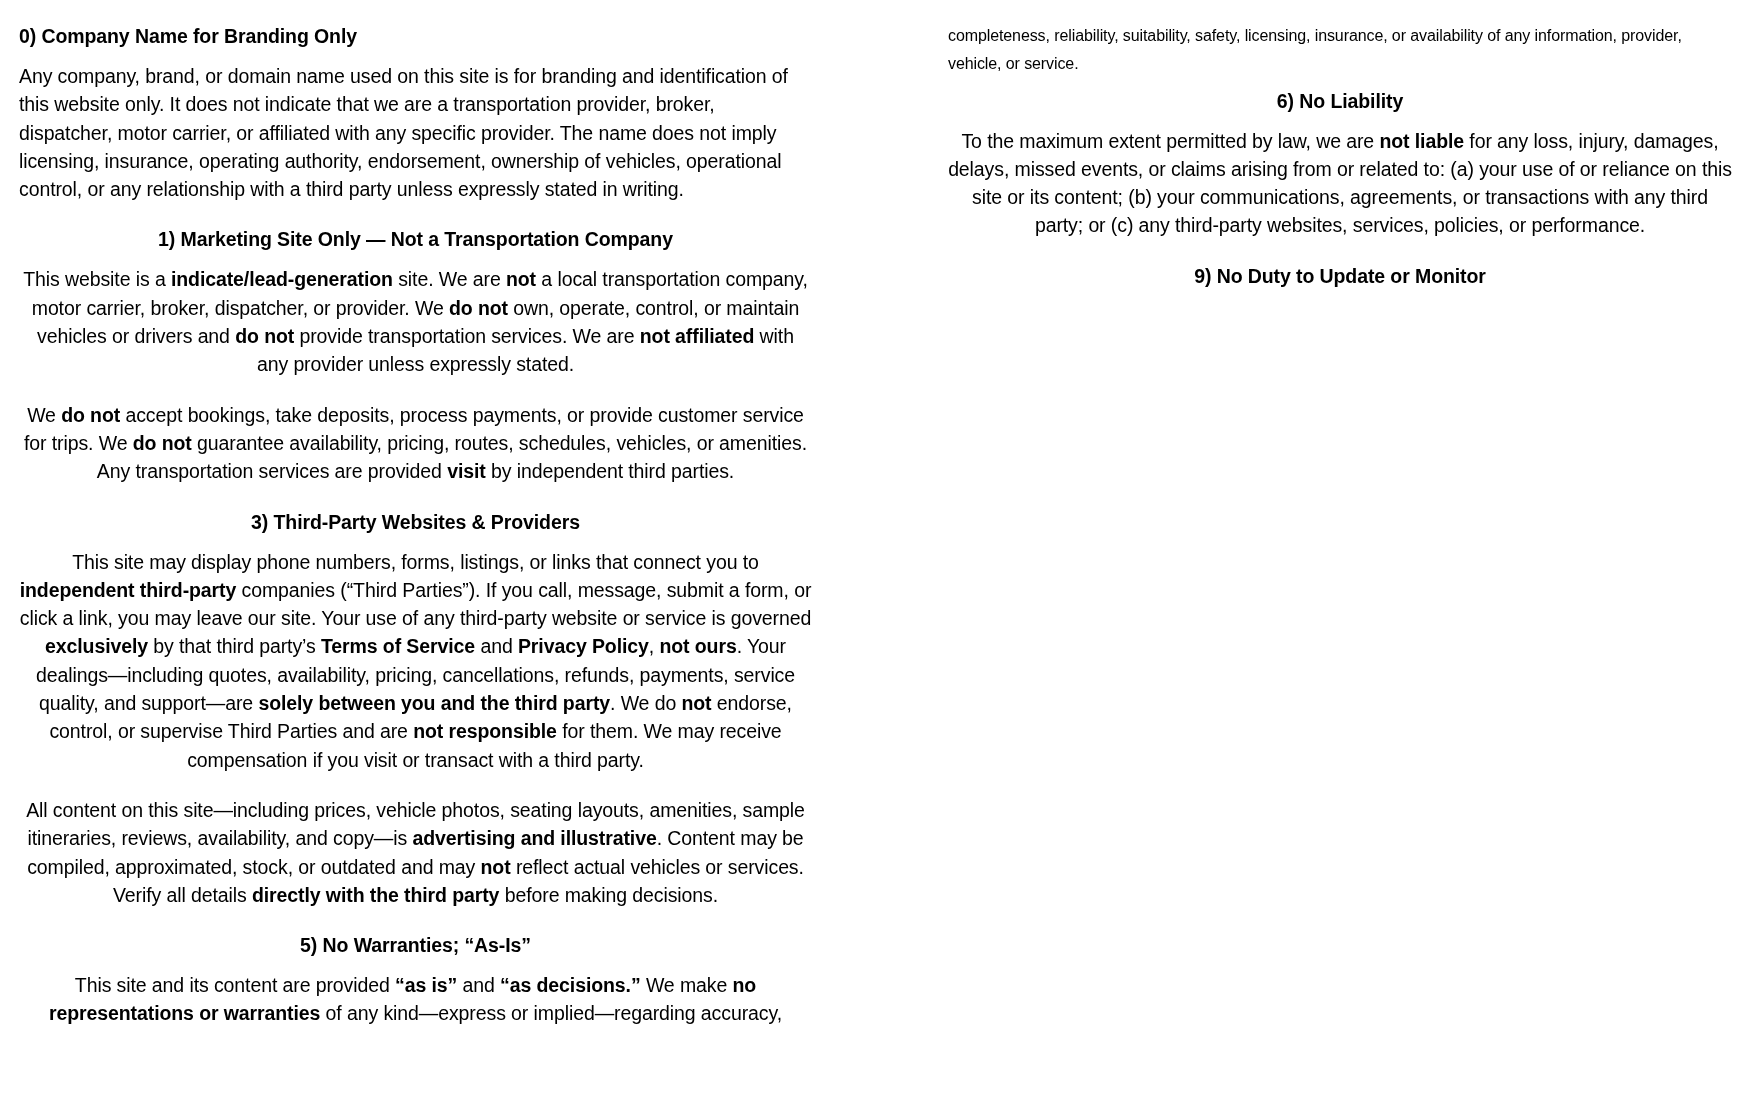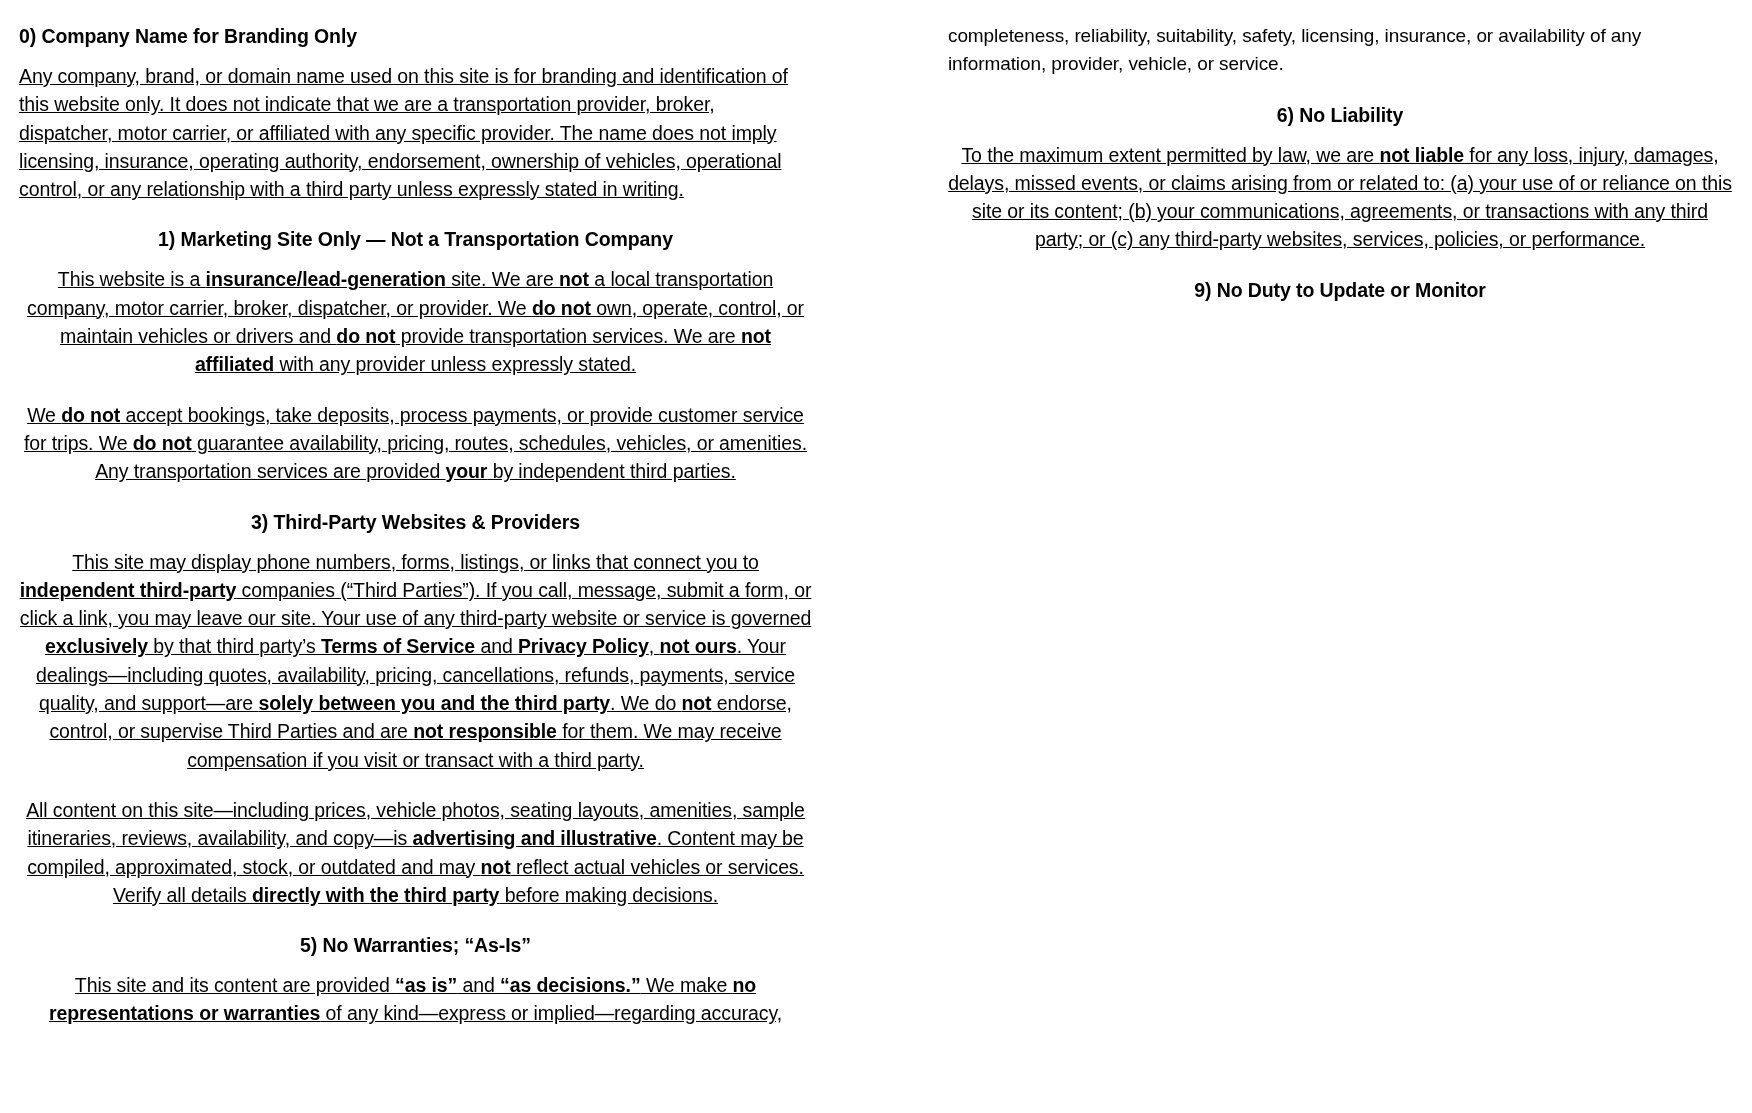--- a/index.html
+++ b/index.html
@@ -49,56 +49,55 @@
     font-weight: bold;
     margin: 0 0 2px 0;
     letter-spacing: -0.1px;
   }
   p.section-body {
     font-size: 19.5px;
     line-height: 28.3px;
     margin: 12px 0 22px 0;
     letter-spacing: -0.1px;
     color: #000000;
-    text-decoration: underline;
   }
   .block {
     margin-bottom: 0;
   }
   .block + .block {
     margin-top: 0;
     text-align: center;
   }
   b {
     font-weight: bold;
   }
   .cont-para {
-    font-size: 19px;
+    font-size: 16px;
     line-height: 28.3px;
-    margin: 0 0 22px 0;
+    margin: 0 0 8px 0;
     letter-spacing: -0.1px;
   }
 </style>
 </head>
 <body>
 
 <div class="page">
   <div class="columns">
 
     <div class="col col-left">
       <div class="block">
         <h3 class="section-title">0) Company Name for Branding Only</h3>
         <p class="section-body">Any company, brand, or domain name used on this site is for branding and identification of this website only. It does not indicate that we are a transportation provider, broker, dispatcher, motor carrier, or affiliated with any specific provider. The name does not imply licensing, insurance, operating authority, endorsement, ownership of vehicles, operational control, or any relationship with a third party unless expressly stated in writing.</p>
       </div>
       <div class="block">
         <h3 class="section-title">1) Marketing Site Only — Not a Transportation Company</h3>
-        <p class="section-body"> This website is a <b>insurance/lead-generation</b> site. We are <b>not</b> a local transportation company, motor carrier, broker, dispatcher, or provider. We <b>do not</b> own, operate, control, or maintain vehicles or drivers and <b>do not</b> provide transportation services. We are <b>not affiliated</b> with any provider unless expressly stated.</p>
+        <p class="section-body"> This website is a <b>indicate/lead-generation</b> site. We are <b>not</b> a local transportation company, motor carrier, broker, dispatcher, or provider. We <b>do not</b> own, operate, control, or maintain vehicles or drivers and <b>do not</b> provide transportation services. We are <b>not affiliated</b> with any provider unless expressly stated.</p>
       </div>
       <div class="block">
-        <p class="section-body"> We <b>do not</b> accept bookings, take deposits, process payments, or provide customer service for trips. We <b>do not</b> guarantee availability, pricing, routes, schedules, vehicles, or amenities. Any transportation services are provided <b>your</b> by independent third parties.</p>
+        <p class="section-body"> We <b>do not</b> accept bookings, take deposits, process payments, or provide customer service for trips. We <b>do not</b> guarantee availability, pricing, routes, schedules, vehicles, or amenities. Any transportation services are provided <b>visit</b> by independent third parties.</p>
       </div>
       <div class="block">
         <h3 class="section-title">3) Third-Party Websites &amp; Providers</h3>
         <p class="section-body"> This site may display phone numbers, forms, listings, or links that connect you to <b>independent third-party</b> companies (“Third Parties”). If you call, message, submit a form, or click a link, you may leave our site. Your use of any third-party website or service is governed <b>exclusively</b> by that third party’s <b>Terms of Service</b> and <b>Privacy Policy</b>, <b>not ours</b>. Your dealings—including quotes, availability, pricing, cancellations, refunds, payments, service quality, and support—are <b>solely between you and the third party</b>. We do <b>not</b> endorse, control, or supervise Third Parties and are <b>not responsible</b> for them. We may receive compensation if you visit or transact with a third party.</p>
       </div>
       <div class="block">
         <p class="section-body"> All content on this site—including prices, vehicle photos, seating layouts, amenities, sample itineraries, reviews, availability, and copy—is <b>advertising and illustrative</b>. Content may be compiled, approximated, stock, or outdated and may <b>not</b> reflect actual vehicles or services. Verify all details <b>directly with the third party</b> before making decisions.</p>
       </div>
       <div class="block">
         <h3 class="section-title">5) No Warranties; “As-Is”</h3>

